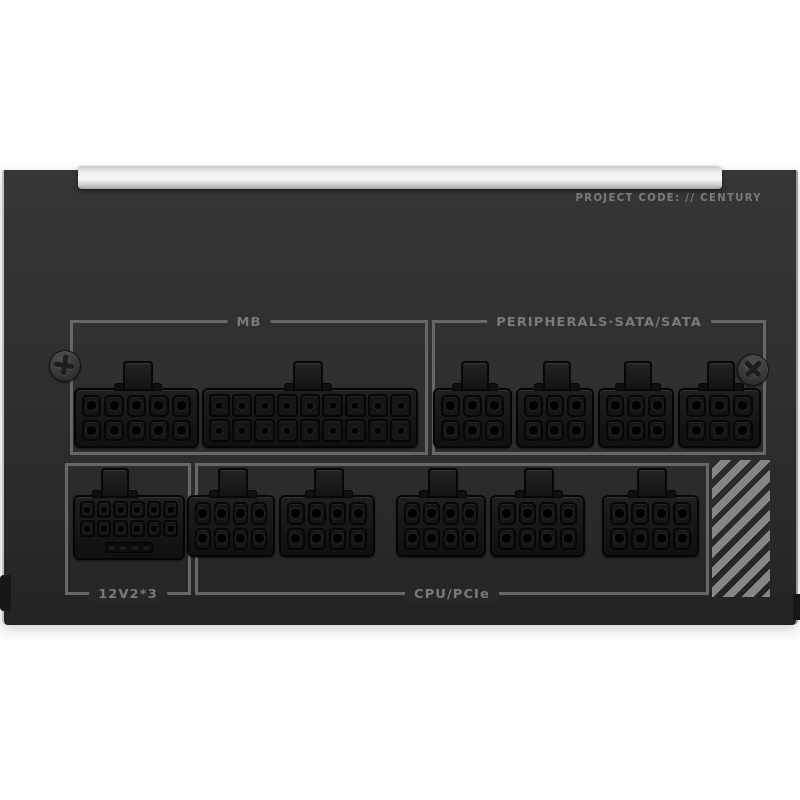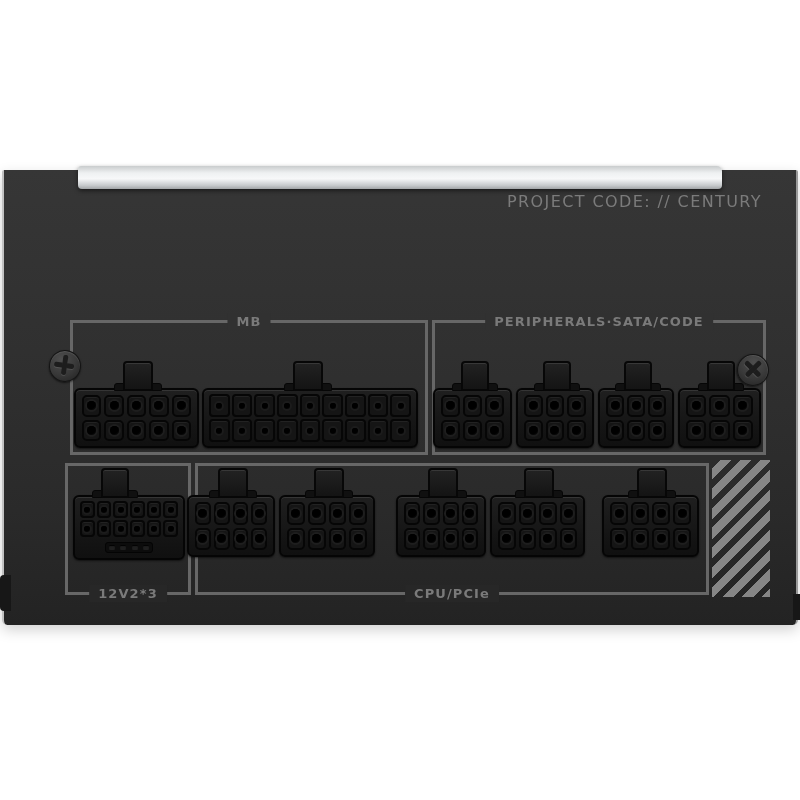--- a/index.html
+++ b/index.html
@@ -20,21 +20,21 @@
   
   .silver-bar{
     position:absolute;left:74px;top:-4px;width:644px;height:23px;
     background:linear-gradient(180deg,#c9cccd 0%,#eef0f1 30%,#f7f8f9 55%,#c6c9cb 85%,#a2a5a7 100%);
     border-radius:3px 5px 4px 4px;
     box-shadow:0 2px 4px rgba(0,0,0,0.5);
   }
   
   .project-code{
     position:absolute;right:34px;top:22px;
-    font-size:16px;font-weight:normal;letter-spacing:1.4px;color:#7b7b7b;
+    font-size:10px;font-weight:bold;letter-spacing:1.4px;color:#7b7b7b;
     white-space:nowrap;
     text-align:center;
   }
   
   .section-box{
     position:absolute;border:3px solid #676767;box-sizing:border-box;
   }
   .box-mb       {left:66px; top:150px;width:358px;height:135px;}
   .box-peri     {left:428px;top:150px;width:334px;height:135px;}
   .box-12v      {left:61px; top:293px;width:126px;height:132px;}
@@ -122,21 +122,21 @@
 
     <div class="silver-bar"></div>
 
     <div class="project-code">PROJECT CODE: // CENTURY</div>
 
     <div class="section-box box-mb">
       <span class="box-label label-top">MB</span>
     </div>
 
     <div class="section-box box-peri">
-      <span class="box-label label-top">PERIPHERALS·SATA/CODE</span>
+      <span class="box-label label-top">PERIPHERALS·SATA/SATA</span>
     </div>
 
     <div class="section-box box-12v">
       <span class="box-label label-bottom">12V2*3</span>
     </div>
 
     <div class="section-box box-cpu">
       <span class="box-label label-bottom">CPU/PCIe</span>
     </div>
 

